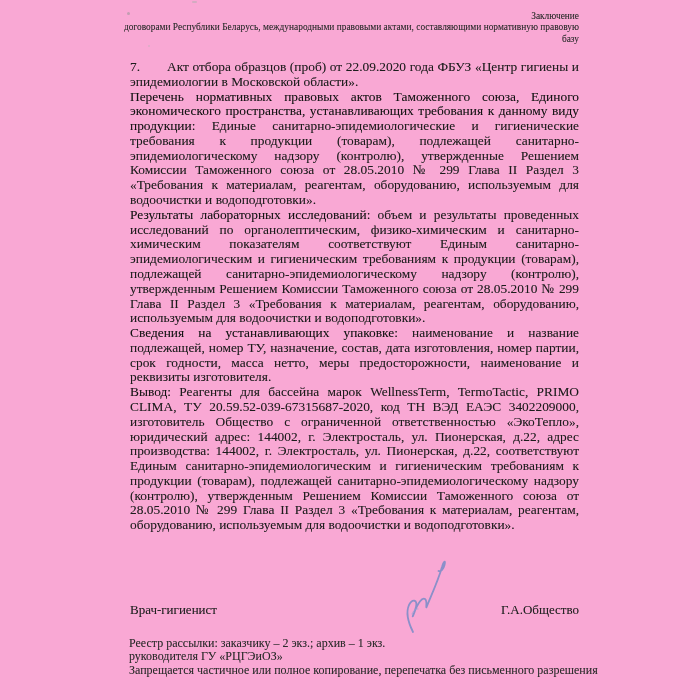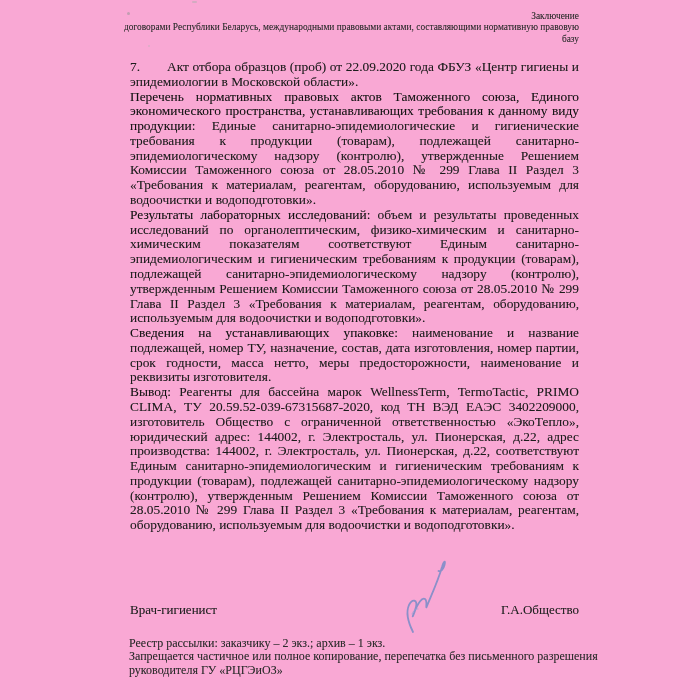--- a/index.html
+++ b/index.html
@@ -81,21 +81,21 @@
     <span>Г.А.Общество</span>
   </div>
 
   <svg class="signature-svg" viewBox="0 0 64 98" xmlns="http://www.w3.org/2000/svg">
     <path d="M15 78 C11 70 7 60 11 51 C14 45 20 45 18 53 C16 61 13 66 16 59 C20 49 24 43 27 45 C30 47 27 57 29 52 C33 42 40 27 44 13 C45 8 48 5 46.5 11 C45.5 15 43 18 40.5 17" fill="none" stroke="#7e8dc8" stroke-width="1.8" stroke-linecap="round" stroke-linejoin="round" opacity="0.9"></path>
     <path d="M14 60 C16 56 18 54 20 55" fill="none" stroke="#93a1d4" stroke-width="1.1" stroke-linecap="round" opacity="0.6"></path>
   </svg>
 
   <footer class="doc-footer">
     <div>Реестр рассылки: заказчику – 2 экз.; архив – 1 экз.</div>
+    <div>руководителя ГУ «РЦГЭиОЗ»</div>
     <div>Запрещается частичное или полное копирование, перепечатка без письменного разрешения</div>
-    <div>руководителя ГУ «РЦГЭиОЗ»</div>
   </footer>
 
   <div class="speck s1"></div>
   <div class="speck s2"></div>
   <div class="speck s3"></div>
 
 </div>
 
 </body></html>

